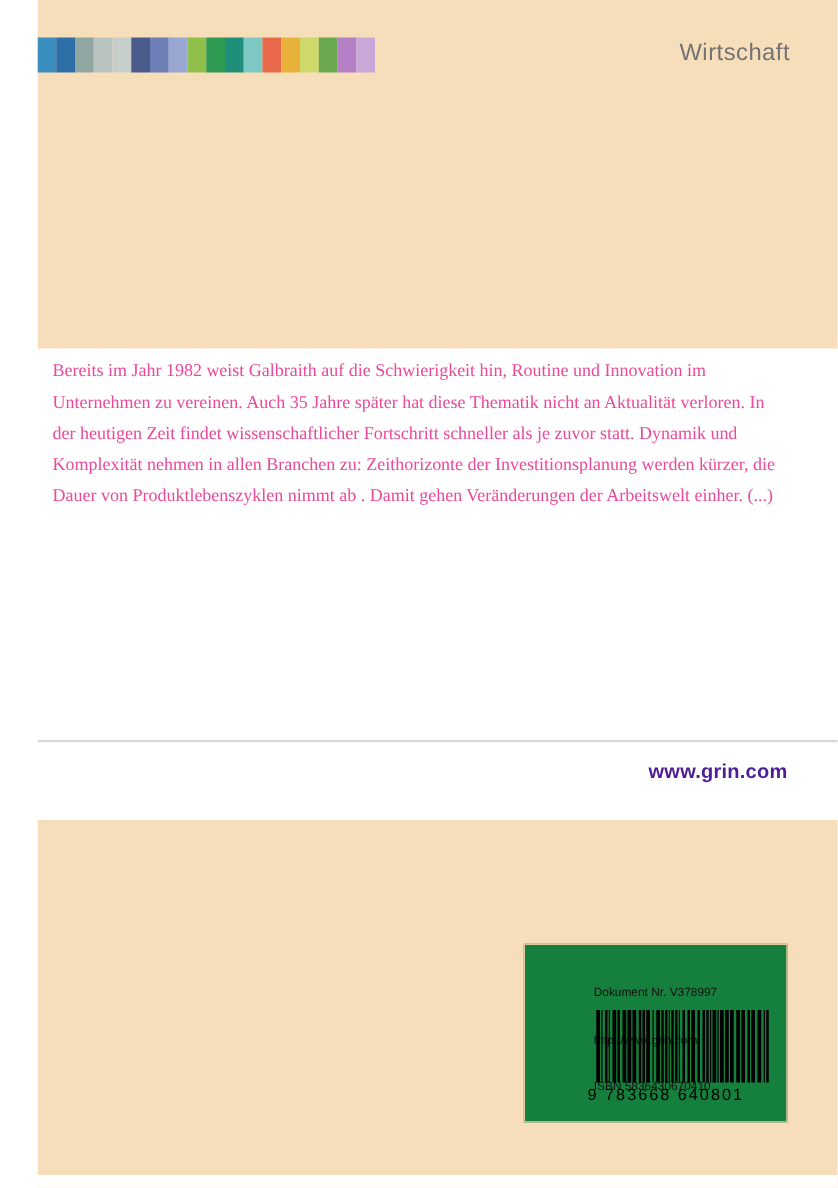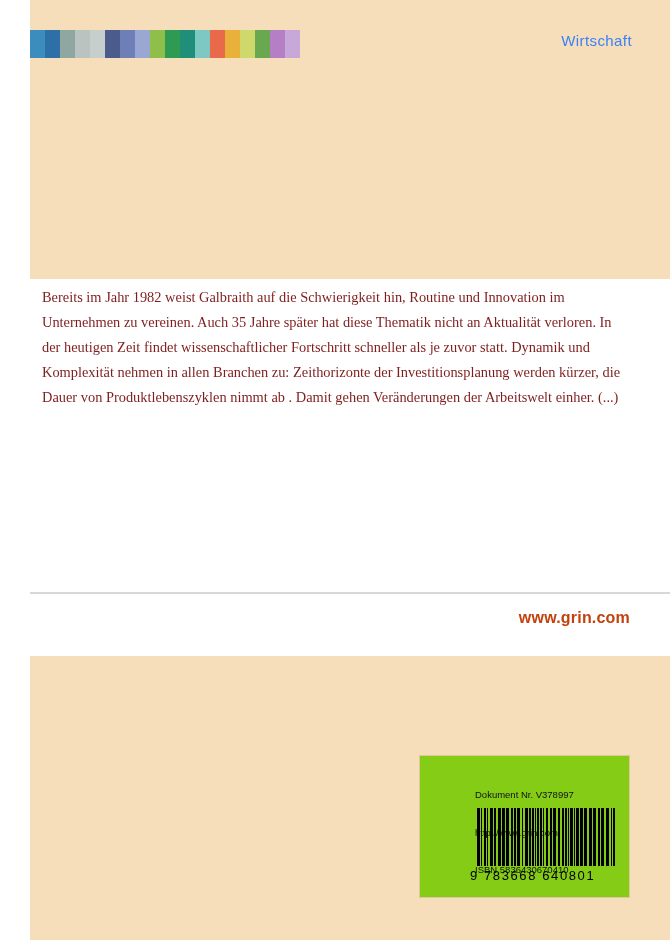--- a/index.html
+++ b/index.html
@@ -51,43 +51,43 @@
   .colorbar span {
     display: block;
     width: 15px;
     height: 28px;
   }
   .category {
     position: absolute;
     right: 38px;
     top: 32px;
     font-family: "Liberation Sans", sans-serif;
-    font-size: 15px;
-    color: #3b82f6;
+    font-size: 19px;
+    color: #737373;
     letter-spacing: 0.4px;
     z-index: 4;
   }
   
   .blurb-area {
     position: absolute;
     left: 30px;
     top: 279px;
     width: 640px;
     height: 314px;
     background: #ffffff;
   }
   .blurb {
     position: absolute;
     left: 42px;
     top: 285px;
     width: 588px;
     font-family: "Liberation Serif", serif;
     font-size: 14.4px;
     line-height: 25px;
-    color: #7f1d1d;
+    color: #ec4899;
     text-align: left;
   }
   
   .divider {
     position: absolute;
     left: 0;
     top: 592px;
     width: 670px;
     height: 2px;
     background: #d8d8d8;
@@ -101,39 +101,39 @@
     height: 62px;
     background: #ffffff;
   }
   .url {
     position: absolute;
     right: 40px;
     top: 609px;
     font-family: "Liberation Sans", sans-serif;
     font-weight: bold;
     font-size: 16px;
-    color: #c2410c;
+    color: #4c1d95;
     letter-spacing: 0.2px;
   }
   .bottom-panel {
     position: absolute;
     left: 30px;
     top: 656px;
     width: 640px;
     height: 294px;
     background: #f6debb;
   }
   
   .barcode-box {
     position: absolute;
     left: 419px;
     top: 755px;
     width: 211px;
     height: 143px;
-    background: #84cc16;
+    background: #15803d;
     border: 1px solid #e0c89d;
     box-sizing: border-box;
   }
   .barcode-meta {
     position: absolute;
     left: 55px;
     top: 8px;
     font-family: "Liberation Sans", sans-serif;
     font-size: 9.5px;
     line-height: 12.5px;

